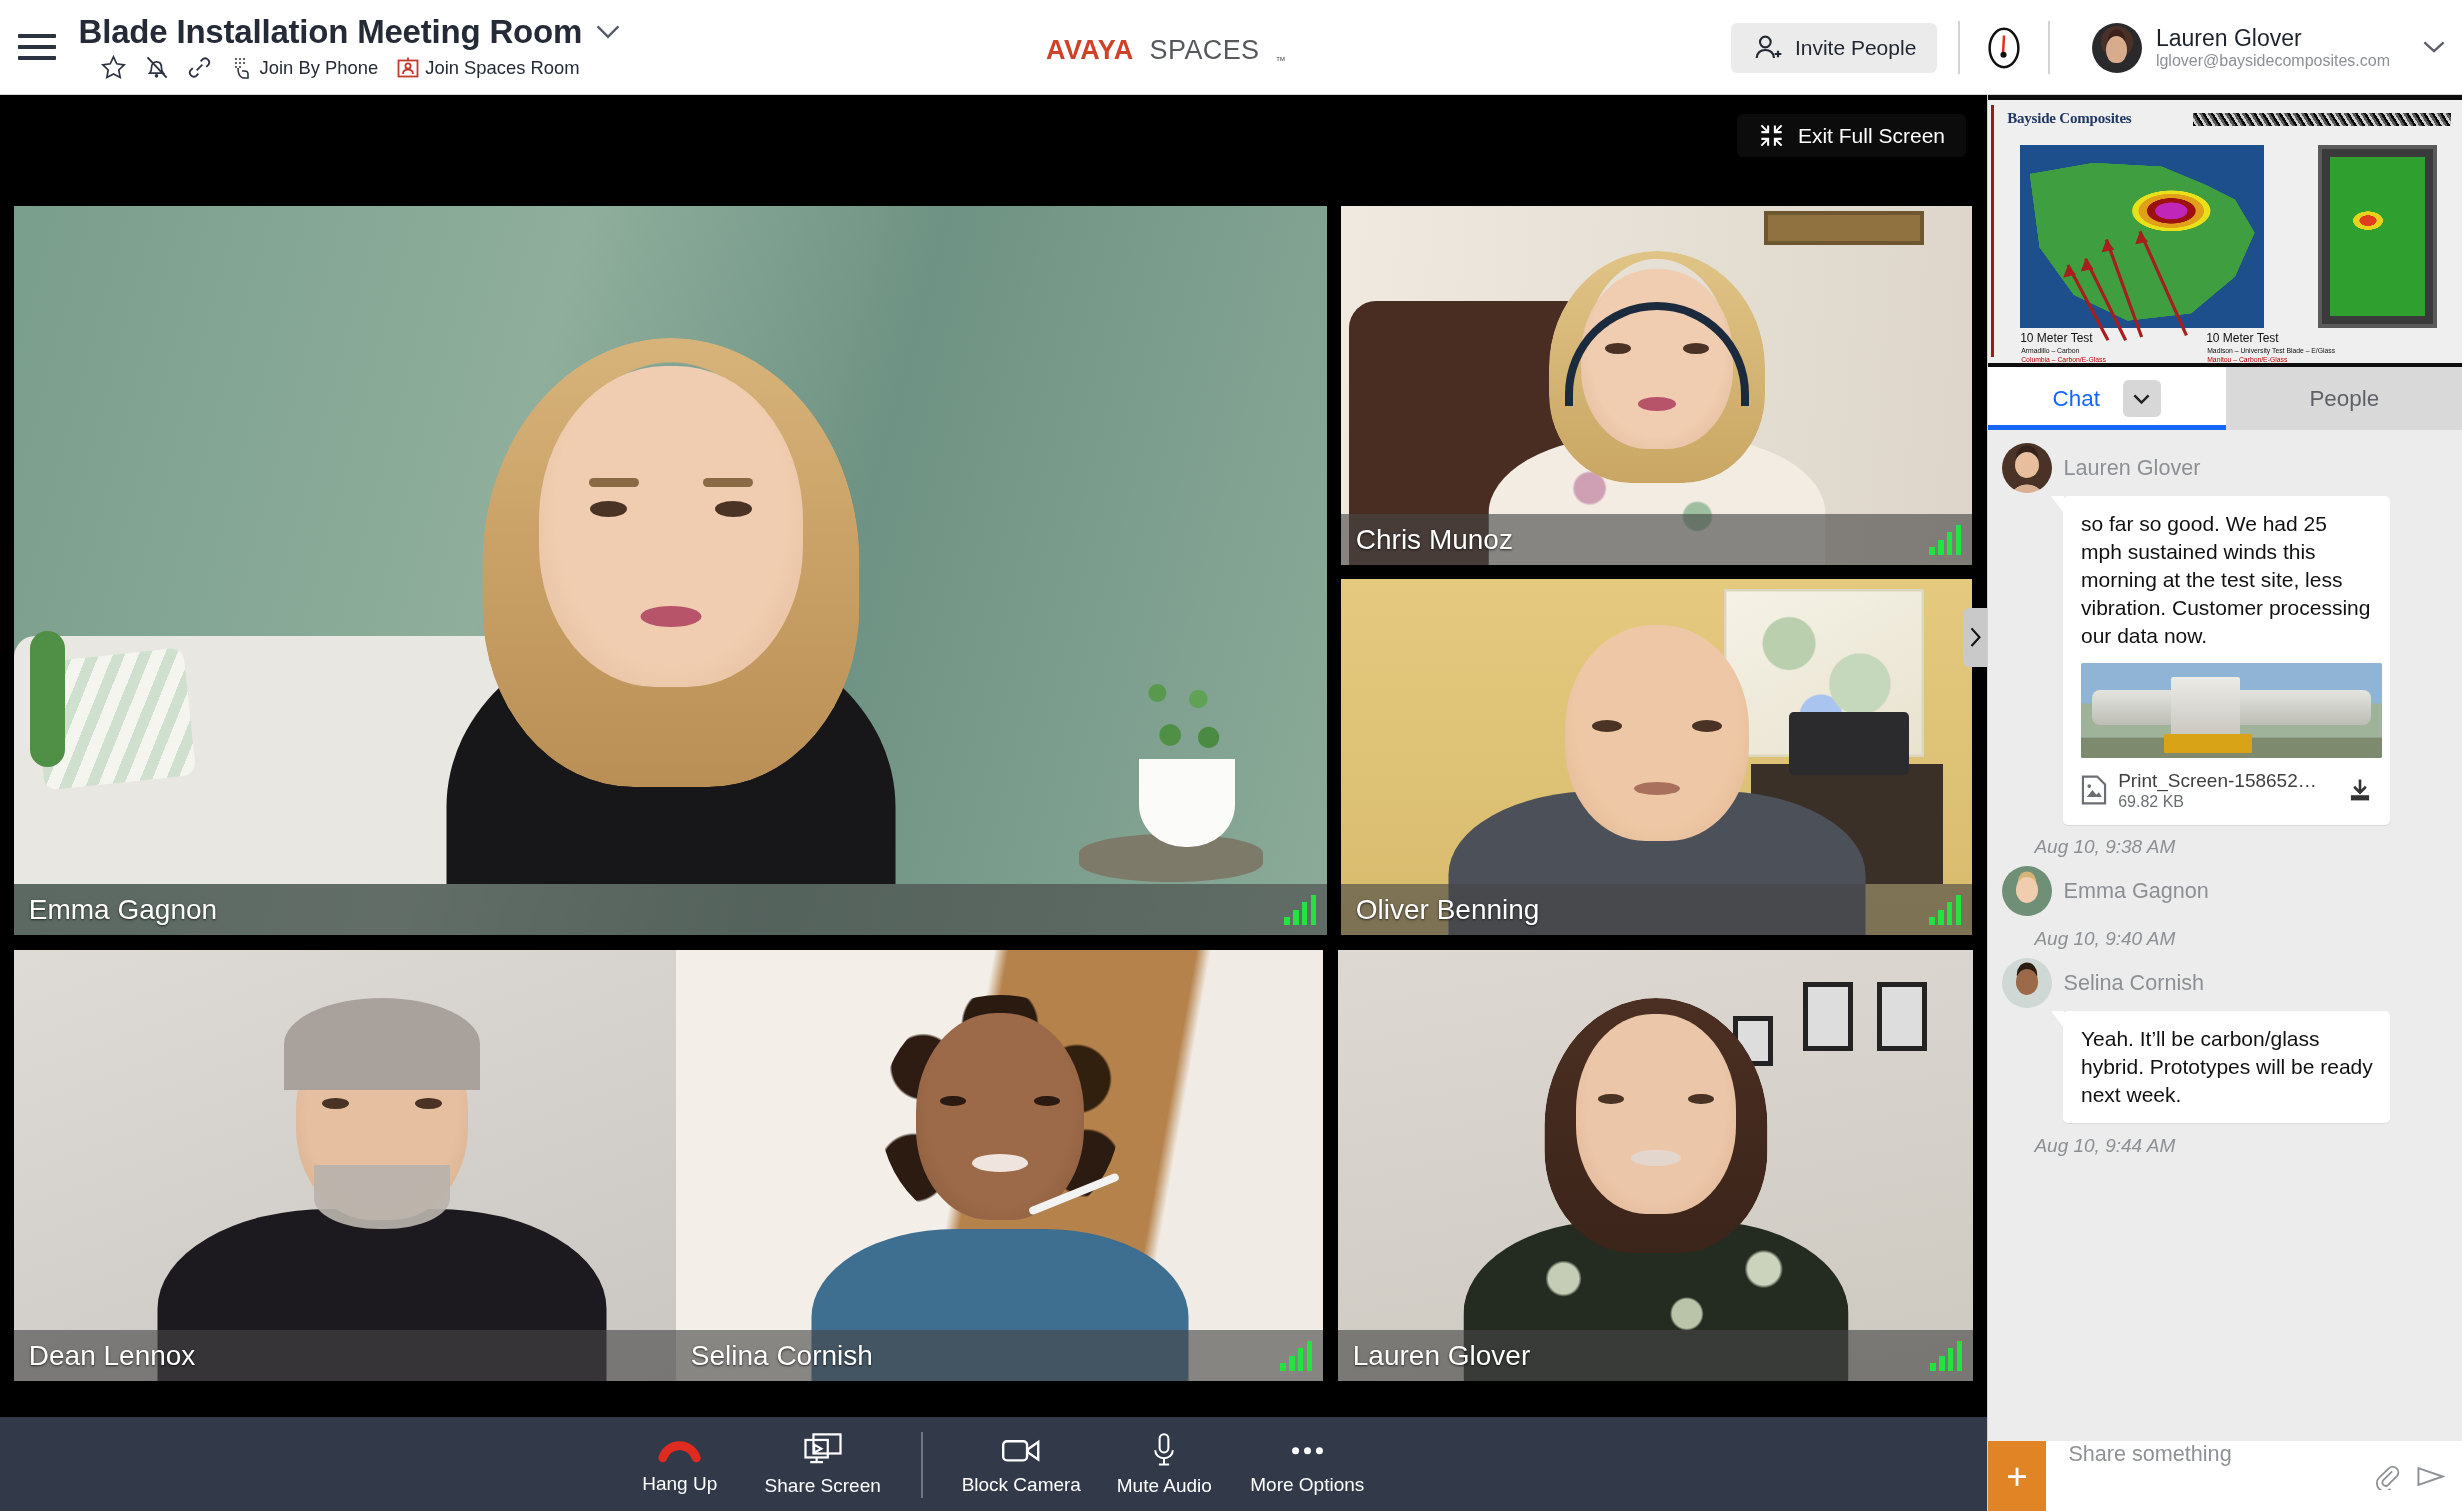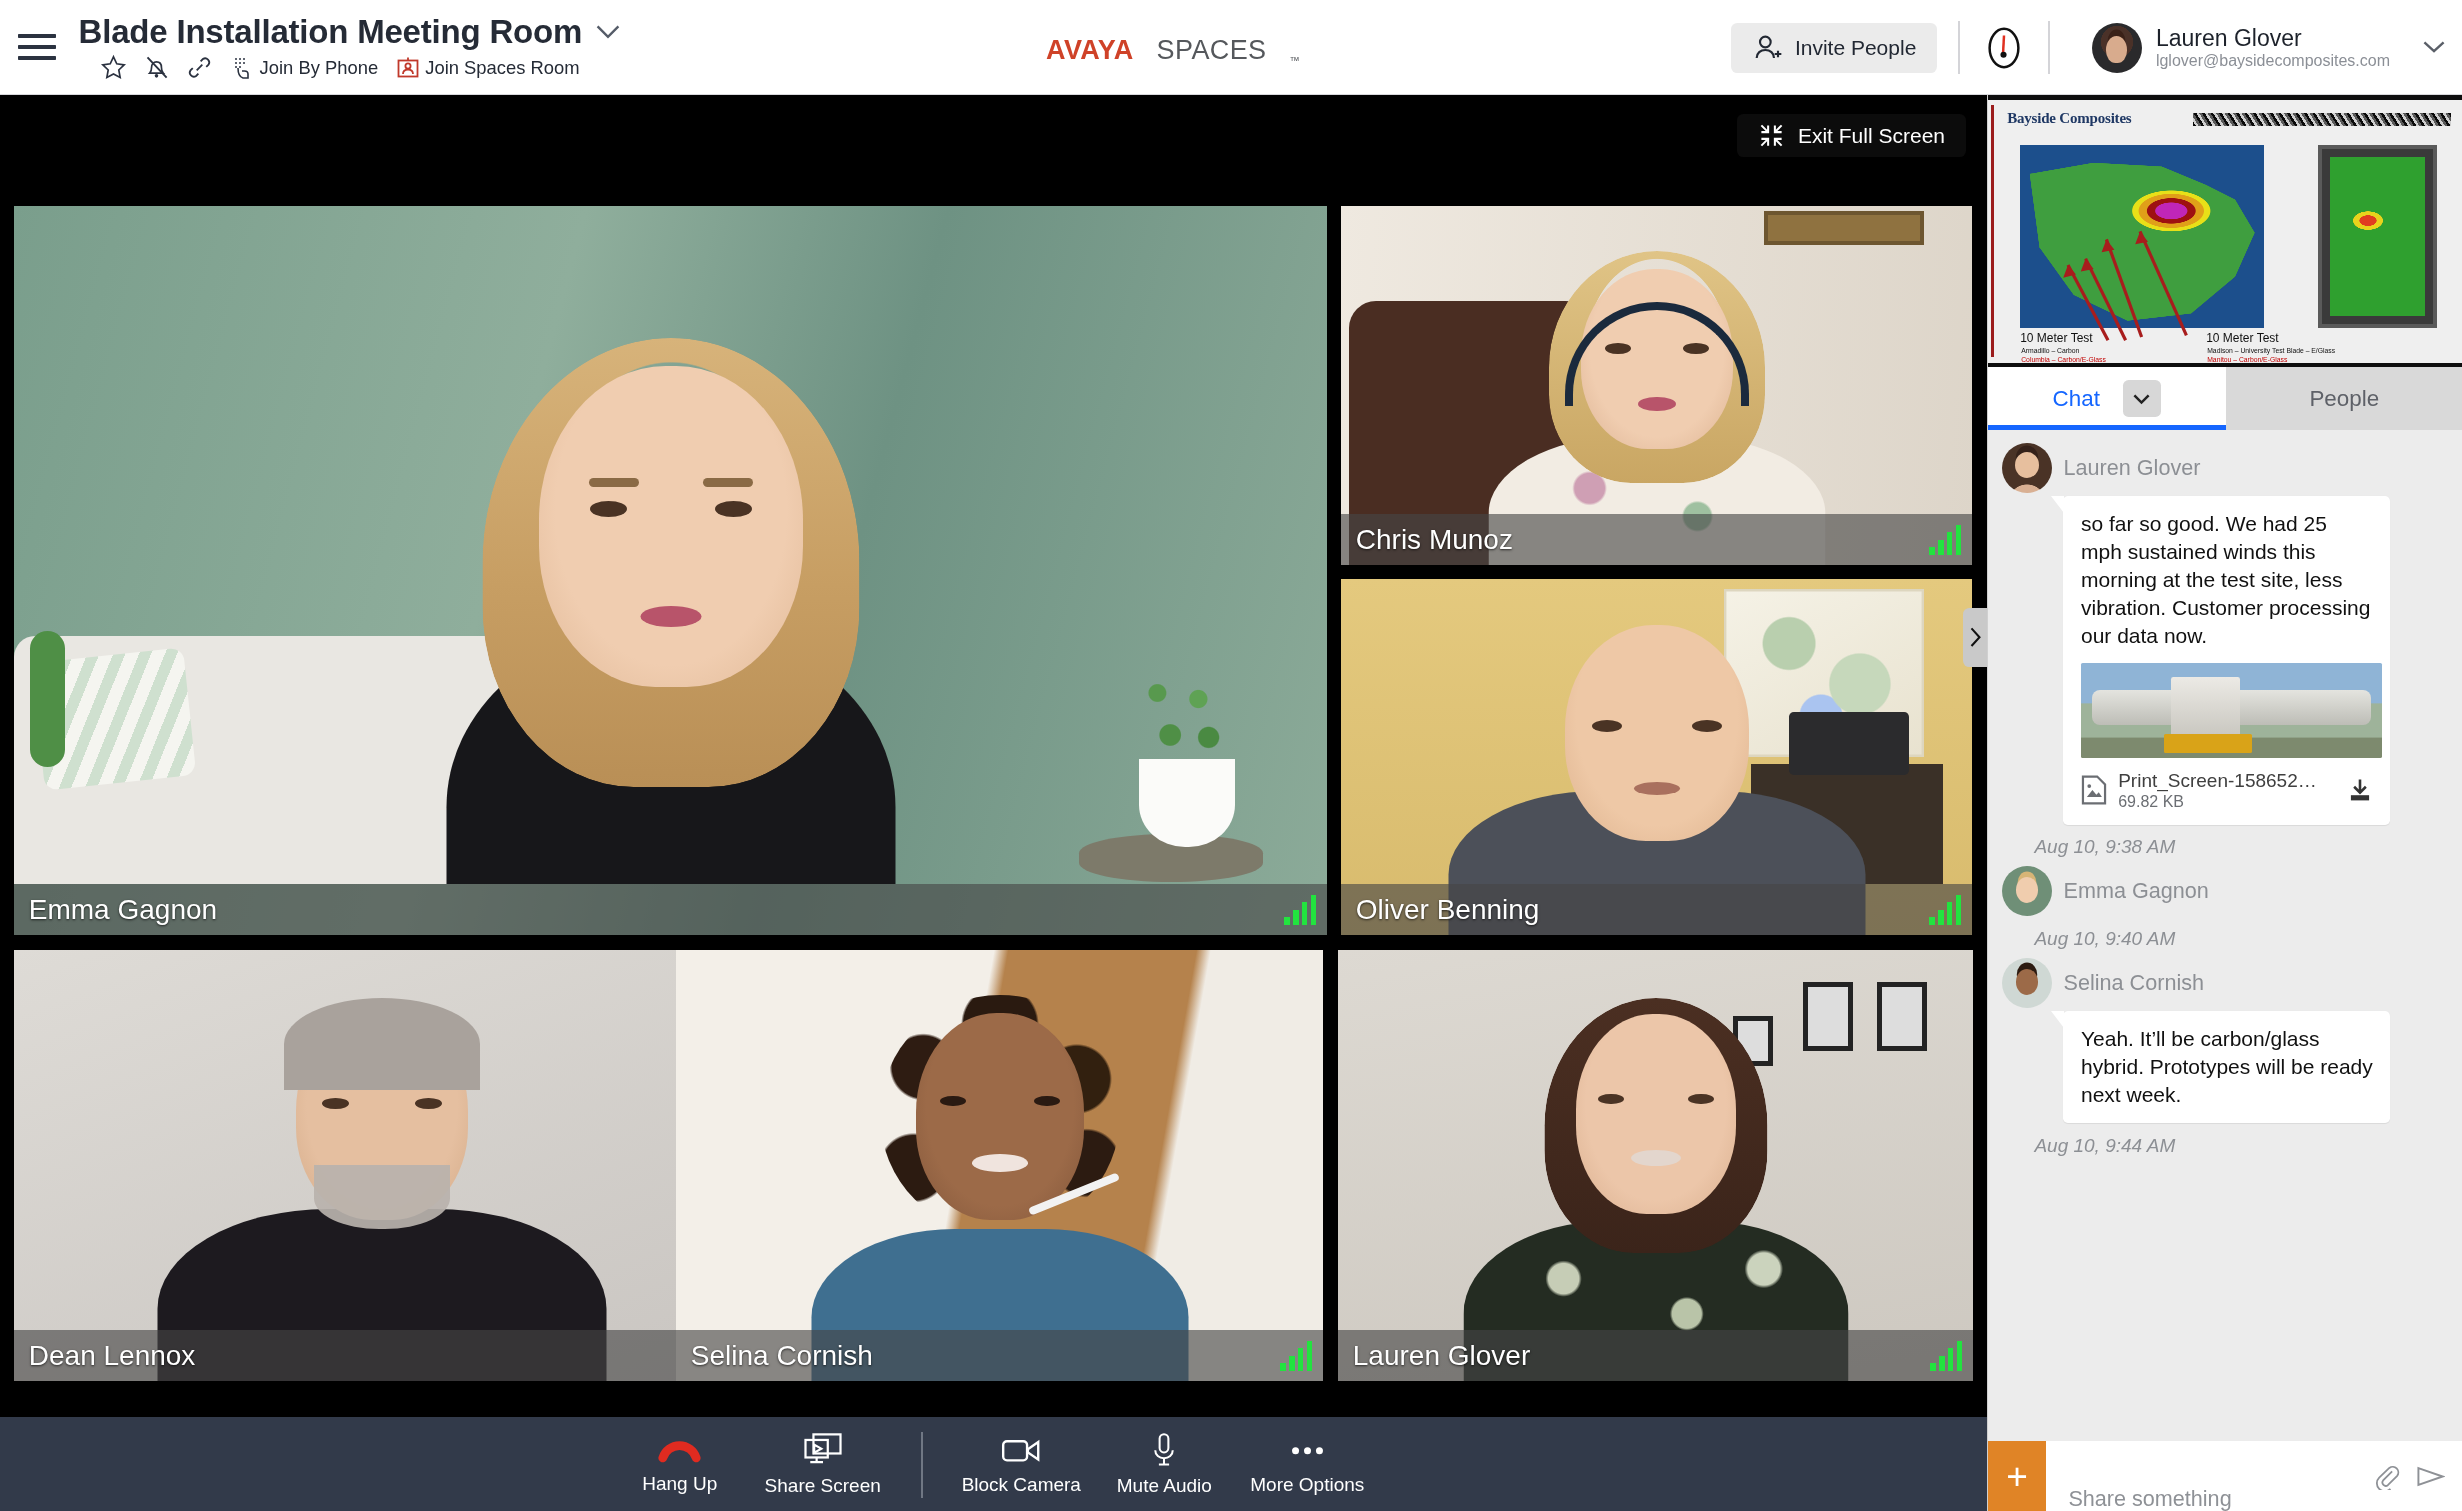--- a/index.html
+++ b/index.html
@@ -31,21 +31,21 @@
     white-space: nowrap;
   }
   #title-chevron { font-size: 24px; color: #555c68; line-height: 1; }
   #subbar { display: flex; align-items: center; gap: 16px; margin-top: 2.4px; padding-left: 21px;}
   .sb-icon { width: 27px; height: 27px; display:flex; align-items:center; justify-content:center; cursor:pointer;}
   .sb-item { display:flex; align-items:center; gap: 4px; cursor:pointer; }
   .sb-label { font-size: 18.4px; color: #252b36; white-space: nowrap; }
 
   #logo-wrap {
     position: absolute; left: 1046px; top: 35px;
-    display: flex; align-items: flex-end; gap: 23px;
+    display: flex; align-items: flex-end; gap: 16px;
   }
   #logo-avaya { font-size: 27px; font-weight: bold; color: #cf4228; letter-spacing: 0.4px;}
   #logo-spaces { font-size: 27px; color: #55585c; letter-spacing: 0.4px;}
   #logo-tm { font-size: 10.4px; color: #55585c; }
 
   #header-right {
     position: absolute; right: 16px; top: 0; height: 95px;
     display: flex; align-items: center; gap: 0;
   }
   #invite-btn {
@@ -292,21 +292,21 @@
     background: linear-gradient(180deg,#eceae5,#c9c7c0); border-radius:2.4px;}
   .attach-yellow{position:absolute; left:83px; top:71px; width:88px; height:19px; background:#d9a318; border-radius:1.6px; z-index:3;}
   .attach-meta { display:flex; align-items:center; gap: 11.2px; margin-top: 11.2px; }
   .file-name { font-size: 19px; color: #404040; line-height:1.25; }
   .file-size { font-size: 16px; color: #6b6e73; }
   .timestamp { font-size: 19px; color:#8c8f94; font-style: italic; padding: 11.2px 0 1.6px 32px; }
 
   #composer { position:absolute; left:0; bottom:0; width:475px; height: 71px; display:flex; background:#fff; }
   #plus-btn { width: 58px; height: 71px; background:#e08426; display:flex; align-items:center; justify-content:center; cursor:pointer; }
   #plus-btn span { color:#fff; font-size: 37px; line-height:1; font-weight: 300;}
-  #share-input { flex:1; display:flex; align-items:flex-end; padding-left: 22.4px; }
+  #share-input { flex:1; display:flex; align-items:flex-start; padding-left: 22.4px; }
   #share-placeholder { font-size: 21.6px; color:#8e9196; }
   #composer-icons { display:flex; align-items:center; gap: 16px; padding-right: 17.6px; }
 </style>
 </head>
 <body>
 
 <div id="header">
 
   <div id="hamburger">
     <span></span>

